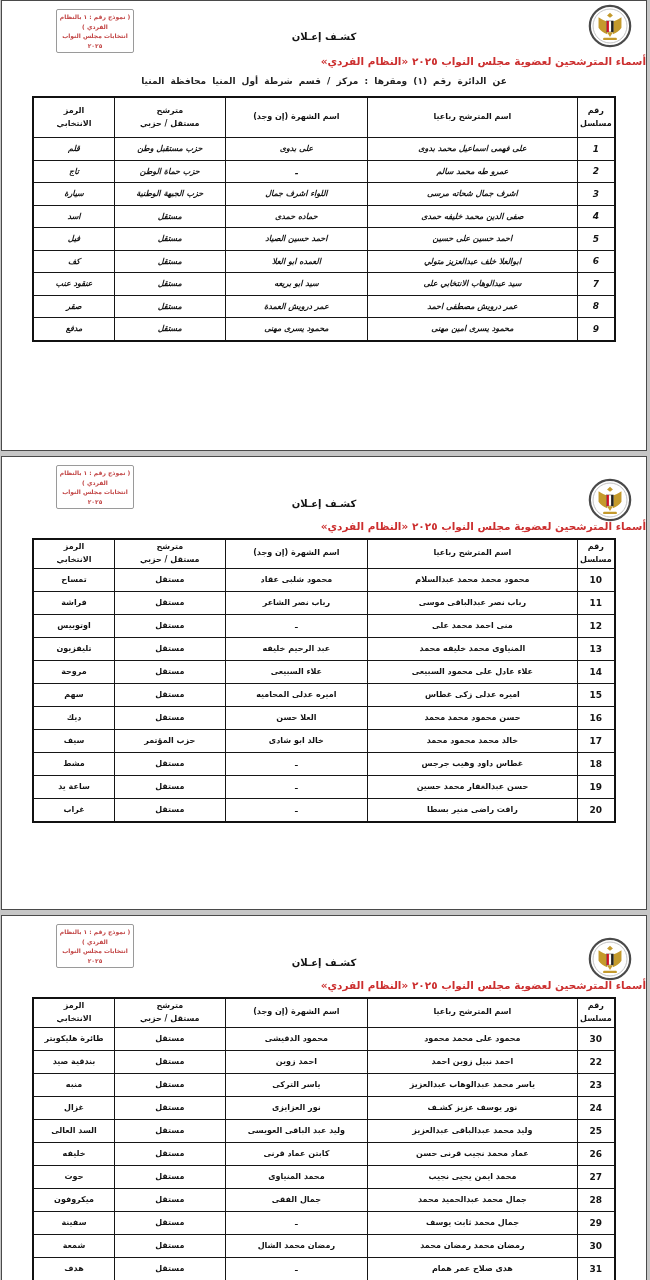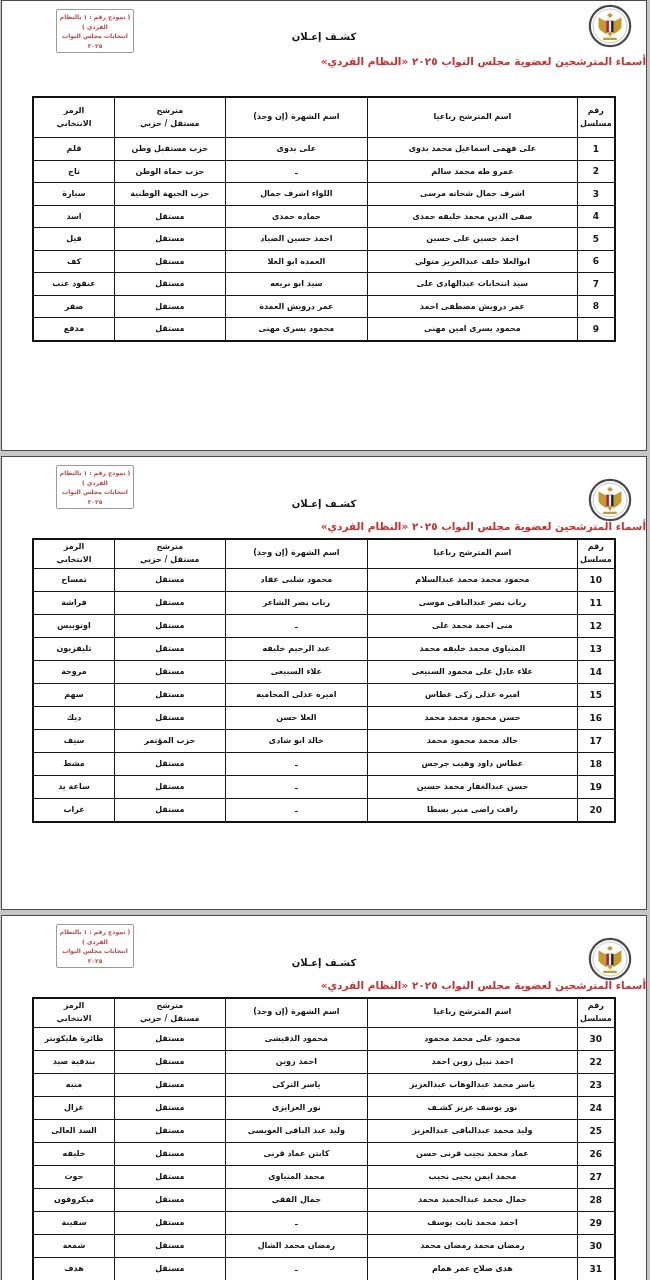--- a/index.html
+++ b/index.html
@@ -56,33 +56,140 @@
     border:2px solid #111;table-layout:fixed;
   }
   th,td{
     border:1.5px solid #161616;text-align:center;vertical-align:middle;
     font-weight:bold;color:#141414;padding:1px 2px;overflow:hidden;
   }
   th{font-size:8px;line-height:1.6;}
   .page-1 th{height:37px;}
   .alt th{height:25px;}
   td{font-size:8px;}
-  .page-1 td{height:19.5px;}
+  .page-1 td{height:19.5px;font-style:italic;}
   .alt td{height:20px;}
   .c-serial{font-size:9px;}
   col.w-serial{width:6.5%;}
   col.w-name{width:36%;}
   col.w-nick{width:24.5%;}
   col.w-party{width:19%;}
   col.w-symbol{width:14%;}
 </style>
 </head>
 <body>
 
 <section class="page page-1">
+  <div class="form-box">
+    <div>( نموذج رقم : ١ بالنظام الفردي )</div>
+    <div>انتخابات مجلس النواب ٢٠٢٥</div>
+  </div>
+  <div class="emblem"><svg viewBox="0 0 48 48" width="44" height="44">
+    <circle cx="24" cy="24" r="22" fill="#ffffff" stroke="#4a4a4a" stroke-width="2.4"></circle>
+    <circle cx="24" cy="24" r="18.5" fill="none" stroke="#bcbcbc" stroke-width="1"></circle>
+    <path d="M24 9.5 l3.2 3 -3.2 2.4 -3.2 -2.4 z" fill="#c49a2c"></path>
+    <path d="M11.5 14.5 q6.5 4.5 9.5 4.5 l0 14 q-6.5 -2.5 -9.5 -7 z" fill="#c49a2c"></path>
+    <path d="M36.5 14.5 q-6.5 4.5 -9.5 4.5 l0 14 q6.5 -2.5 9.5 -7 z" fill="#c49a2c"></path>
+    <rect x="20.4" y="18.5" width="7.2" height="12" fill="#ffffff" stroke="#555" stroke-width="0.6"></rect>
+    <rect x="20.4" y="18.5" width="2.4" height="12" fill="#ce1126"></rect>
+    <rect x="25.2" y="18.5" width="2.4" height="12" fill="#222222"></rect>
+    <path d="M20.8 30.8 h6.4 l-3.2 5.2 z" fill="#c49a2c"></path>
+    <rect x="16.5" y="36.8" width="15" height="2.6" rx="1" fill="#c49a2c"></rect>
+  </svg></div>
+  <div class="title">كشـف إعـلان</div>
+  <div class="subtitle">أسماء المترشحين لعضوية مجلس النواب ٢٠٢٥ «النظام الفردي»</div>
+  <div class="district">عن الدائرة رقم (١)   ومقرها : مركز / قسم شرطة أول المنيا   محافظة المنيا</div>
+  <div class="tbl-wrap">
+    <table>
+      <colgroup>
+          <col class="w-serial">
+          <col class="w-name">
+          <col class="w-nick">
+          <col class="w-party">
+          <col class="w-symbol">
+        </colgroup>
+      <thead>
+        <tr>
+          <th><span>رقم</span><br><span>مسلسل</span></th>
+          <th>اسم المترشح رباعيا</th>
+          <th>اسم الشهرة (إن وجد)</th>
+          <th><span>مترشح</span><br><span>مستقل / حزبي</span></th>
+          <th><span>الرمز</span><br><span>الانتخابي</span></th>
+        </tr>
+      </thead>
+      <tbody>
+          <tr>
+    <td class="c-serial">1</td>
+    <td class="c-name">على فهمى اسماعيل محمد بدوى</td>
+    <td class="c-nick">على بدوى</td>
+    <td class="c-party">حزب مستقبل وطن</td>
+    <td class="c-symbol">قلم</td>
+  </tr>
+          <tr>
+    <td class="c-serial">2</td>
+    <td class="c-name">عمرو طه محمد سالم</td>
+    <td class="c-nick">ـ</td>
+    <td class="c-party">حزب حماة الوطن</td>
+    <td class="c-symbol">تاج</td>
+  </tr>
+          <tr>
+    <td class="c-serial">3</td>
+    <td class="c-name">اشرف جمال شحاته مرسى</td>
+    <td class="c-nick">اللواء اشرف جمال</td>
+    <td class="c-party">حزب الجبهة الوطنية</td>
+    <td class="c-symbol">سيارة</td>
+  </tr>
+          <tr>
+    <td class="c-serial">4</td>
+    <td class="c-name">صفى الدين محمد خليفه حمدى</td>
+    <td class="c-nick">حماده حمدى</td>
+    <td class="c-party">مستقل</td>
+    <td class="c-symbol">اسد</td>
+  </tr>
+          <tr>
+    <td class="c-serial">5</td>
+    <td class="c-name">احمد حسين على حسين</td>
+    <td class="c-nick">احمد حسين الصياد</td>
+    <td class="c-party">مستقل</td>
+    <td class="c-symbol">فيل</td>
+  </tr>
+          <tr>
+    <td class="c-serial">6</td>
+    <td class="c-name">ابوالعلا خلف عبدالعزيز متولي</td>
+    <td class="c-nick">العمده ابو العلا</td>
+    <td class="c-party">مستقل</td>
+    <td class="c-symbol">كف</td>
+  </tr>
+          <tr>
+    <td class="c-serial">7</td>
+    <td class="c-name">سيد عبدالوهاب الانتخابي على</td>
+    <td class="c-nick">سيد ابو بريعه</td>
+    <td class="c-party">مستقل</td>
+    <td class="c-symbol">عنقود عنب</td>
+  </tr>
+          <tr>
+    <td class="c-serial">8</td>
+    <td class="c-name">عمر درويش مصطفى احمد</td>
+    <td class="c-nick">عمر درويش العمدة</td>
+    <td class="c-party">مستقل</td>
+    <td class="c-symbol">صقر</td>
+  </tr>
+          <tr>
+    <td class="c-serial">9</td>
+    <td class="c-name">محمود يسرى امين مهنى</td>
+    <td class="c-nick">محمود يسرى مهنى</td>
+    <td class="c-party">مستقل</td>
+    <td class="c-symbol">مدفع</td>
+  </tr>
+        </tbody>
+    </table>
+  </div>
+</section>
+
+<section class="page page-2 alt">
   <div class="form-box">
     <div>( نموذج رقم : ١ بالنظام الفردي )</div>
     <div>انتخابات مجلس النواب ٢٠٢٥</div>
   </div>
   <div class="emblem"><svg viewBox="0 0 48 48" width="44" height="44">
     <circle cx="24" cy="24" r="22" fill="#ffffff" stroke="#4a4a4a" stroke-width="2.4"></circle>
     <circle cx="24" cy="24" r="18.5" fill="none" stroke="#bcbcbc" stroke-width="1"></circle>
     <path d="M24 9.5 l3.2 3 -3.2 2.4 -3.2 -2.4 z" fill="#c49a2c"></path>
     <path d="M11.5 14.5 q6.5 4.5 9.5 4.5 l0 14 q-6.5 -2.5 -9.5 -7 z" fill="#c49a2c"></path>
     <path d="M36.5 14.5 q-6.5 4.5 -9.5 4.5 l0 14 q6.5 -2.5 9.5 -7 z" fill="#c49a2c"></path>
@@ -107,88 +214,102 @@
         <tr>
           <th><span>رقم</span><br><span>مسلسل</span></th>
           <th>اسم المترشح رباعيا</th>
           <th>اسم الشهرة (إن وجد)</th>
           <th><span>مترشح</span><br><span>مستقل / حزبي</span></th>
           <th><span>الرمز</span><br><span>الانتخابي</span></th>
         </tr>
       </thead>
       <tbody>
           <tr>
-    <td class="c-serial">1</td>
-    <td class="c-name">على فهمى اسماعيل محمد بدوى</td>
-    <td class="c-nick">على بدوى</td>
-    <td class="c-party">حزب مستقبل وطن</td>
-    <td class="c-symbol">قلم</td>
-  </tr>
-          <tr>
-    <td class="c-serial">2</td>
-    <td class="c-name">عمرو طه محمد سالم</td>
-    <td class="c-nick">ـ</td>
-    <td class="c-party">حزب حماة الوطن</td>
-    <td class="c-symbol">تاج</td>
-  </tr>
-          <tr>
-    <td class="c-serial">3</td>
-    <td class="c-name">اشرف جمال شحاته مرسى</td>
-    <td class="c-nick">اللواء اشرف جمال</td>
-    <td class="c-party">حزب الجبهة الوطنية</td>
-    <td class="c-symbol">سيارة</td>
-  </tr>
-          <tr>
-    <td class="c-serial">4</td>
-    <td class="c-name">صفى الدين محمد خليفه حمدى</td>
-    <td class="c-nick">حماده حمدى</td>
-    <td class="c-party">مستقل</td>
-    <td class="c-symbol">اسد</td>
-  </tr>
-          <tr>
-    <td class="c-serial">5</td>
-    <td class="c-name">احمد حسين على حسين</td>
-    <td class="c-nick">احمد حسين الصياد</td>
-    <td class="c-party">مستقل</td>
-    <td class="c-symbol">فيل</td>
-  </tr>
-          <tr>
-    <td class="c-serial">6</td>
-    <td class="c-name">ابوالعلا خلف عبدالعزيز متولي</td>
-    <td class="c-nick">العمده ابو العلا</td>
-    <td class="c-party">مستقل</td>
-    <td class="c-symbol">كف</td>
-  </tr>
-          <tr>
-    <td class="c-serial">7</td>
-    <td class="c-name">سيد انتخابات عبدالهادى على</td>
-    <td class="c-nick">سيد ابو بريعه</td>
-    <td class="c-party">مستقل</td>
-    <td class="c-symbol">عنقود عنب</td>
-  </tr>
-          <tr>
-    <td class="c-serial">8</td>
-    <td class="c-name">عمر درويش مصطفى احمد</td>
-    <td class="c-nick">عمر درويش العمدة</td>
-    <td class="c-party">مستقل</td>
-    <td class="c-symbol">صقر</td>
-  </tr>
-          <tr>
-    <td class="c-serial">9</td>
-    <td class="c-name">محمود يسرى امين مهنى</td>
-    <td class="c-nick">محمود يسرى مهنى</td>
-    <td class="c-party">مستقل</td>
-    <td class="c-symbol">مدفع</td>
+    <td class="c-serial">10</td>
+    <td class="c-name">محمود محمد محمد عبدالسلام</td>
+    <td class="c-nick">محمود شلبى عقاد</td>
+    <td class="c-party">مستقل</td>
+    <td class="c-symbol">تمساح</td>
+  </tr>
+          <tr>
+    <td class="c-serial">11</td>
+    <td class="c-name">رباب نصر عبدالباقى موسى</td>
+    <td class="c-nick">رباب نصر الشاعر</td>
+    <td class="c-party">مستقل</td>
+    <td class="c-symbol">فراشة</td>
+  </tr>
+          <tr>
+    <td class="c-serial">12</td>
+    <td class="c-name">منى احمد محمد على</td>
+    <td class="c-nick">ـ</td>
+    <td class="c-party">مستقل</td>
+    <td class="c-symbol">اوتوبيس</td>
+  </tr>
+          <tr>
+    <td class="c-serial">13</td>
+    <td class="c-name">المنياوى محمد خليفه محمد</td>
+    <td class="c-nick">عبد الرحيم خليفه</td>
+    <td class="c-party">مستقل</td>
+    <td class="c-symbol">تليفزيون</td>
+  </tr>
+          <tr>
+    <td class="c-serial">14</td>
+    <td class="c-name">علاء عادل على محمود السبيعى</td>
+    <td class="c-nick">علاء السبيعى</td>
+    <td class="c-party">مستقل</td>
+    <td class="c-symbol">مروحة</td>
+  </tr>
+          <tr>
+    <td class="c-serial">15</td>
+    <td class="c-name">اميره عدلى زكى غطاس</td>
+    <td class="c-nick">اميره عدلى المحاميه</td>
+    <td class="c-party">مستقل</td>
+    <td class="c-symbol">سهم</td>
+  </tr>
+          <tr>
+    <td class="c-serial">16</td>
+    <td class="c-name">حسن محمود محمد محمد</td>
+    <td class="c-nick">العلا حسن</td>
+    <td class="c-party">مستقل</td>
+    <td class="c-symbol">ديك</td>
+  </tr>
+          <tr>
+    <td class="c-serial">17</td>
+    <td class="c-name">خالد محمد محمود محمد</td>
+    <td class="c-nick">خالد ابو شادى</td>
+    <td class="c-party">حزب المؤتمر</td>
+    <td class="c-symbol">سيف</td>
+  </tr>
+          <tr>
+    <td class="c-serial">18</td>
+    <td class="c-name">غطاس داود وهيب جرجس</td>
+    <td class="c-nick">ـ</td>
+    <td class="c-party">مستقل</td>
+    <td class="c-symbol">مشط</td>
+  </tr>
+          <tr>
+    <td class="c-serial">19</td>
+    <td class="c-name">حسن عبدالغفار محمد حسين</td>
+    <td class="c-nick">ـ</td>
+    <td class="c-party">مستقل</td>
+    <td class="c-symbol">ساعة يد</td>
+  </tr>
+          <tr>
+    <td class="c-serial">20</td>
+    <td class="c-name">رافت راضى منير بسطا</td>
+    <td class="c-nick">ـ</td>
+    <td class="c-party">مستقل</td>
+    <td class="c-symbol">غراب</td>
   </tr>
         </tbody>
     </table>
   </div>
 </section>
 
-<section class="page page-2 alt">
+<section class="page page-3 alt">
   <div class="form-box">
     <div>( نموذج رقم : ١ بالنظام الفردي )</div>
     <div>انتخابات مجلس النواب ٢٠٢٥</div>
   </div>
   <div class="emblem"><svg viewBox="0 0 48 48" width="44" height="44">
     <circle cx="24" cy="24" r="22" fill="#ffffff" stroke="#4a4a4a" stroke-width="2.4"></circle>
     <circle cx="24" cy="24" r="18.5" fill="none" stroke="#bcbcbc" stroke-width="1"></circle>
     <path d="M24 9.5 l3.2 3 -3.2 2.4 -3.2 -2.4 z" fill="#c49a2c"></path>
     <path d="M11.5 14.5 q6.5 4.5 9.5 4.5 l0 14 q-6.5 -2.5 -9.5 -7 z" fill="#c49a2c"></path>
     <path d="M36.5 14.5 q-6.5 4.5 -9.5 4.5 l0 14 q6.5 -2.5 9.5 -7 z" fill="#c49a2c"></path>
@@ -213,140 +334,20 @@
         <tr>
           <th><span>رقم</span><br><span>مسلسل</span></th>
           <th>اسم المترشح رباعيا</th>
           <th>اسم الشهرة (إن وجد)</th>
           <th><span>مترشح</span><br><span>مستقل / حزبي</span></th>
           <th><span>الرمز</span><br><span>الانتخابي</span></th>
         </tr>
       </thead>
       <tbody>
           <tr>
-    <td class="c-serial">10</td>
-    <td class="c-name">محمود محمد محمد عبدالسلام</td>
-    <td class="c-nick">محمود شلبى عقاد</td>
-    <td class="c-party">مستقل</td>
-    <td class="c-symbol">تمساح</td>
-  </tr>
-          <tr>
-    <td class="c-serial">11</td>
-    <td class="c-name">رباب نصر عبدالباقى موسى</td>
-    <td class="c-nick">رباب نصر الشاعر</td>
-    <td class="c-party">مستقل</td>
-    <td class="c-symbol">فراشة</td>
-  </tr>
-          <tr>
-    <td class="c-serial">12</td>
-    <td class="c-name">منى احمد محمد على</td>
-    <td class="c-nick">ـ</td>
-    <td class="c-party">مستقل</td>
-    <td class="c-symbol">اوتوبيس</td>
-  </tr>
-          <tr>
-    <td class="c-serial">13</td>
-    <td class="c-name">المنياوى محمد خليفه محمد</td>
-    <td class="c-nick">عبد الرحيم خليفه</td>
-    <td class="c-party">مستقل</td>
-    <td class="c-symbol">تليفزيون</td>
-  </tr>
-          <tr>
-    <td class="c-serial">14</td>
-    <td class="c-name">علاء عادل على محمود السبيعى</td>
-    <td class="c-nick">علاء السبيعى</td>
-    <td class="c-party">مستقل</td>
-    <td class="c-symbol">مروحة</td>
-  </tr>
-          <tr>
-    <td class="c-serial">15</td>
-    <td class="c-name">اميره عدلى زكى غطاس</td>
-    <td class="c-nick">اميره عدلى المحاميه</td>
-    <td class="c-party">مستقل</td>
-    <td class="c-symbol">سهم</td>
-  </tr>
-          <tr>
-    <td class="c-serial">16</td>
-    <td class="c-name">حسن محمود محمد محمد</td>
-    <td class="c-nick">العلا حسن</td>
-    <td class="c-party">مستقل</td>
-    <td class="c-symbol">ديك</td>
-  </tr>
-          <tr>
-    <td class="c-serial">17</td>
-    <td class="c-name">خالد محمد محمود محمد</td>
-    <td class="c-nick">خالد ابو شادى</td>
-    <td class="c-party">حزب المؤتمر</td>
-    <td class="c-symbol">سيف</td>
-  </tr>
-          <tr>
-    <td class="c-serial">18</td>
-    <td class="c-name">غطاس داود وهيب جرجس</td>
-    <td class="c-nick">ـ</td>
-    <td class="c-party">مستقل</td>
-    <td class="c-symbol">مشط</td>
-  </tr>
-          <tr>
-    <td class="c-serial">19</td>
-    <td class="c-name">حسن عبدالغفار محمد حسين</td>
-    <td class="c-nick">ـ</td>
-    <td class="c-party">مستقل</td>
-    <td class="c-symbol">ساعة يد</td>
-  </tr>
-          <tr>
-    <td class="c-serial">20</td>
-    <td class="c-name">رافت راضى منير بسطا</td>
-    <td class="c-nick">ـ</td>
-    <td class="c-party">مستقل</td>
-    <td class="c-symbol">غراب</td>
-  </tr>
-        </tbody>
-    </table>
-  </div>
-</section>
-
-<section class="page page-3 alt">
-  <div class="form-box">
-    <div>( نموذج رقم : ١ بالنظام الفردي )</div>
-    <div>انتخابات مجلس النواب ٢٠٢٥</div>
-  </div>
-  <div class="emblem"><svg viewBox="0 0 48 48" width="44" height="44">
-    <circle cx="24" cy="24" r="22" fill="#ffffff" stroke="#4a4a4a" stroke-width="2.4"></circle>
-    <circle cx="24" cy="24" r="18.5" fill="none" stroke="#bcbcbc" stroke-width="1"></circle>
-    <path d="M24 9.5 l3.2 3 -3.2 2.4 -3.2 -2.4 z" fill="#c49a2c"></path>
-    <path d="M11.5 14.5 q6.5 4.5 9.5 4.5 l0 14 q-6.5 -2.5 -9.5 -7 z" fill="#c49a2c"></path>
-    <path d="M36.5 14.5 q-6.5 4.5 -9.5 4.5 l0 14 q6.5 -2.5 9.5 -7 z" fill="#c49a2c"></path>
-    <rect x="20.4" y="18.5" width="7.2" height="12" fill="#ffffff" stroke="#555" stroke-width="0.6"></rect>
-    <rect x="20.4" y="18.5" width="2.4" height="12" fill="#ce1126"></rect>
-    <rect x="25.2" y="18.5" width="2.4" height="12" fill="#222222"></rect>
-    <path d="M20.8 30.8 h6.4 l-3.2 5.2 z" fill="#c49a2c"></path>
-    <rect x="16.5" y="36.8" width="15" height="2.6" rx="1" fill="#c49a2c"></rect>
-  </svg></div>
-  <div class="title">كشـف إعـلان</div>
-  <div class="subtitle">أسماء المترشحين لعضوية مجلس النواب ٢٠٢٥ «النظام الفردي»</div>
-  <div class="tbl-wrap">
-    <table>
-      <colgroup>
-          <col class="w-serial">
-          <col class="w-name">
-          <col class="w-nick">
-          <col class="w-party">
-          <col class="w-symbol">
-        </colgroup>
-      <thead>
-        <tr>
-          <th><span>رقم</span><br><span>مسلسل</span></th>
-          <th>اسم المترشح رباعيا</th>
-          <th>اسم الشهرة (إن وجد)</th>
-          <th><span>مترشح</span><br><span>مستقل / حزبي</span></th>
-          <th><span>الرمز</span><br><span>الانتخابي</span></th>
-        </tr>
-      </thead>
-      <tbody>
-          <tr>
     <td class="c-serial">30</td>
     <td class="c-name">محمود على محمد محمود</td>
     <td class="c-nick">محمود الدقيشى</td>
     <td class="c-party">مستقل</td>
     <td class="c-symbol">طائرة هليكوبتر</td>
   </tr>
           <tr>
     <td class="c-serial">22</td>
     <td class="c-name">احمد نبيل زوين احمد</td>
     <td class="c-nick">احمد زوين</td>
@@ -390,21 +391,21 @@
   </tr>
           <tr>
     <td class="c-serial">28</td>
     <td class="c-name">جمال محمد عبدالحميد محمد</td>
     <td class="c-nick">جمال الفقى</td>
     <td class="c-party">مستقل</td>
     <td class="c-symbol">ميكروفون</td>
   </tr>
           <tr>
     <td class="c-serial">29</td>
-    <td class="c-name">احمد محمد ثابت يوسف</td>
+    <td class="c-name">جمال محمد ثابت يوسف</td>
     <td class="c-nick">ـ</td>
     <td class="c-party">مستقل</td>
     <td class="c-symbol">سفينة</td>
   </tr>
           <tr>
     <td class="c-serial">30</td>
     <td class="c-name">رمضان محمد رمضان محمد</td>
     <td class="c-nick">رمضان محمد الشال</td>
     <td class="c-party">مستقل</td>
     <td class="c-symbol">شمعة</td>

